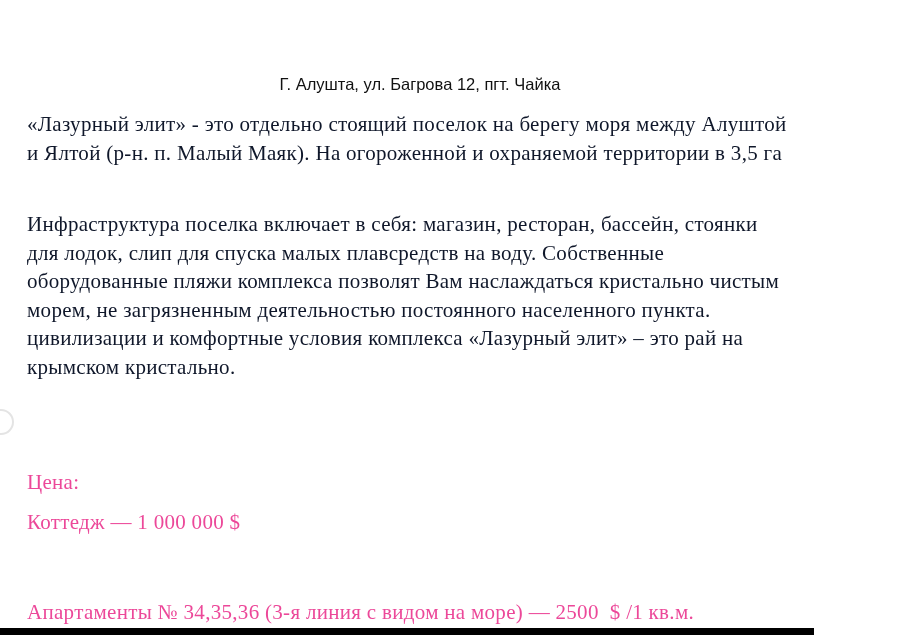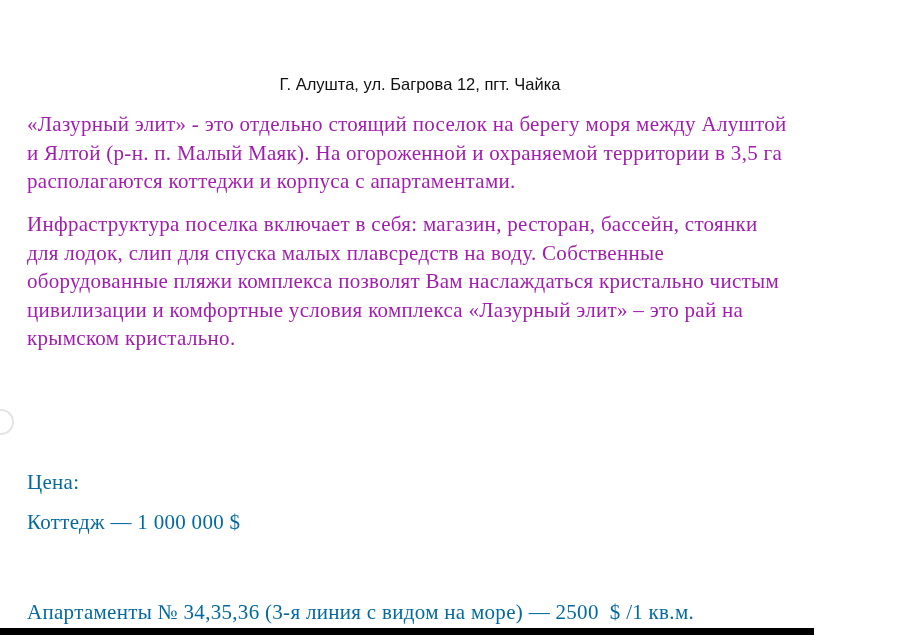--- a/index.html
+++ b/index.html
@@ -26,34 +26,34 @@
     line-height: 22px;
     color: #111111;
   }
   .para {
     position: absolute;
     left: 27px;
     width: 830px;
     font-size: 21px;
     line-height: 28.6px;
     letter-spacing: 0.3px;
-    color: #a21caf;
+    color: #0f172a;
   }
   .para .tline { white-space: pre; }
   #paragraph-1 { top: 110px; }
   #paragraph-2 { top: 210px; }
   .price-line {
     position: absolute;
     left: 27px;
     width: 860px;
     font-size: 21px;
     line-height: 28.6px;
     letter-spacing: 0.3px;
     white-space: pre;
-    color: #0369a1;
+    color: #ec4899;
   }
   #price-label { top: 468px; }
   #price-cottage { top: 508px; }
   #price-apt9 { top: 550px; }
   #price-apt34 { top: 591px; margin-top: 7px; }
   .circle-watermark {
     position: absolute;
     left: -12px;
     top: 409px;
     width: 22px;
@@ -74,27 +74,27 @@
 </head>
 <body>
 
 <div class="page">
 
   <div class="doc-title">Г. Алушта, ул. Багрова 12, пгт. Чайка</div>
 
   <div class="para" id="paragraph-1">
       <div class="tline">«Лазурный элит» - это отдельно стоящий поселок на берегу моря между Алуштой</div>
       <div class="tline">и Ялтой (р-н. п. Малый Маяк). На огороженной и охраняемой территории в 3,5 га</div>
-      <div class="tline">располагаются коттеджи и корпуса с апартаментами.</div>
     </div>
 
   <div class="para" id="paragraph-2">
       <div class="tline">Инфраструктура поселка включает в себя: магазин, ресторан, бассейн, стоянки</div>
       <div class="tline">для лодок, слип для спуска малых плавсредств на воду. Собственные</div>
       <div class="tline">оборудованные пляжи комплекса позволят Вам наслаждаться кристально чистым</div>
+      <div class="tline">морем, не загрязненным деятельностью постоянного населенного пункта.</div>
       <div class="tline">цивилизации и комфортные условия комплекса «Лазурный элит» – это рай на</div>
       <div class="tline">крымском кристально.</div>
     </div>
 
   <div class="price-line" id="price-label">Цена:</div>
 
   <div class="price-line" id="price-cottage">Коттедж — 1 000 000 $</div>
 
 
   <div class="price-line" id="price-apt34">Апартаменты № 34,35,36 (3-я линия с видом на море) — 2500  $ /1 кв.м.</div>

